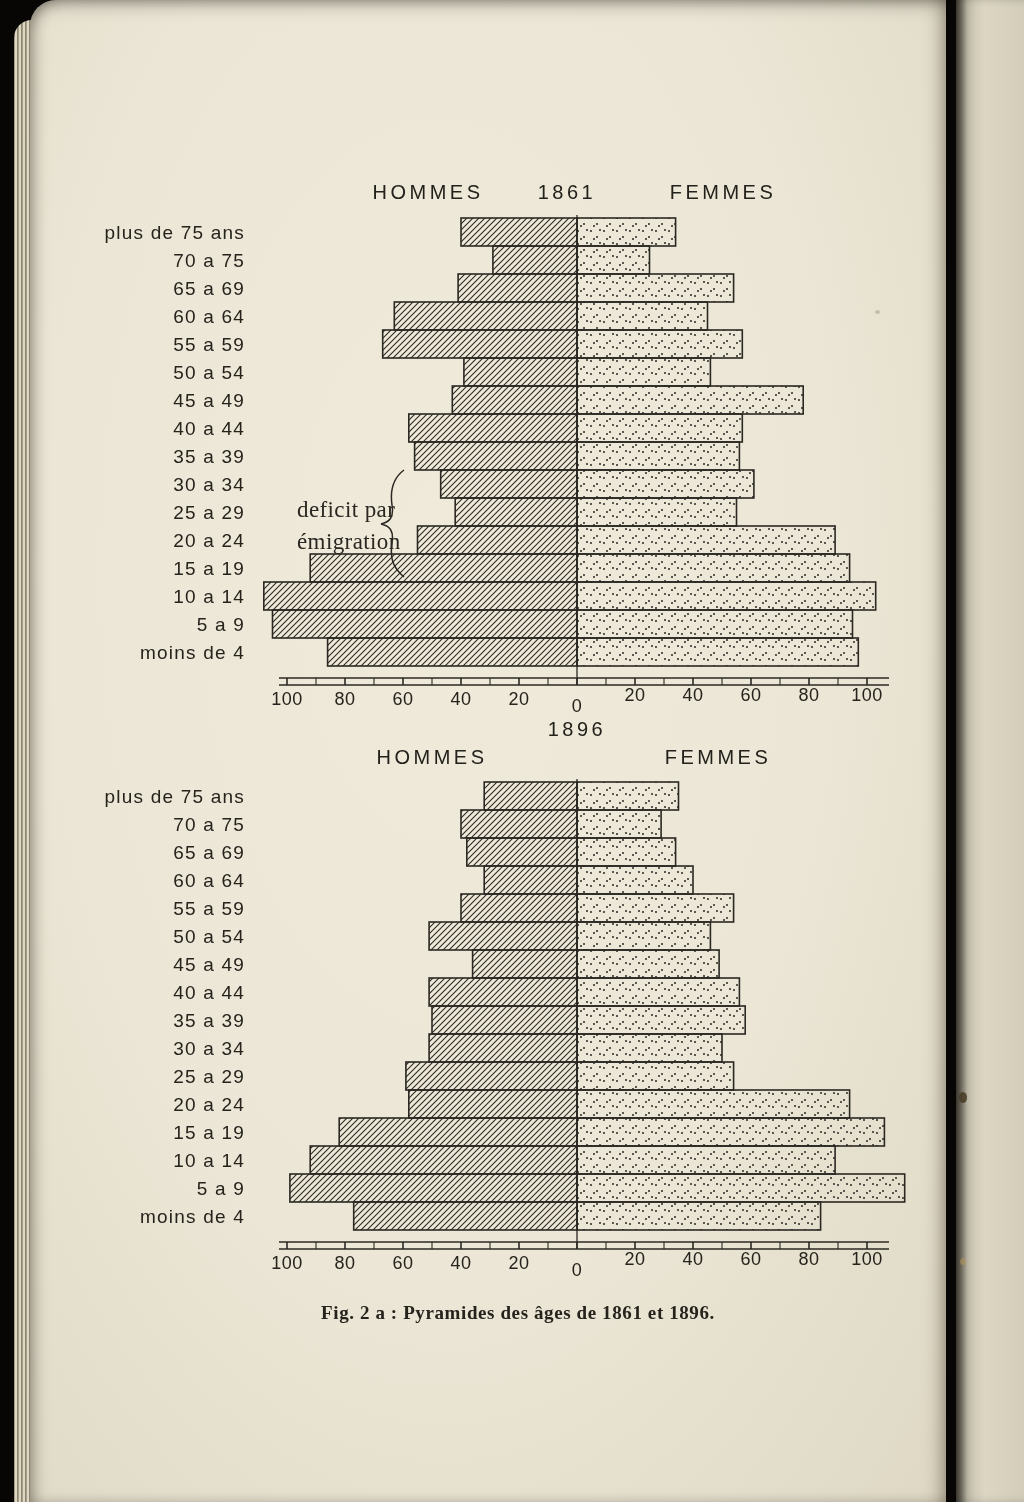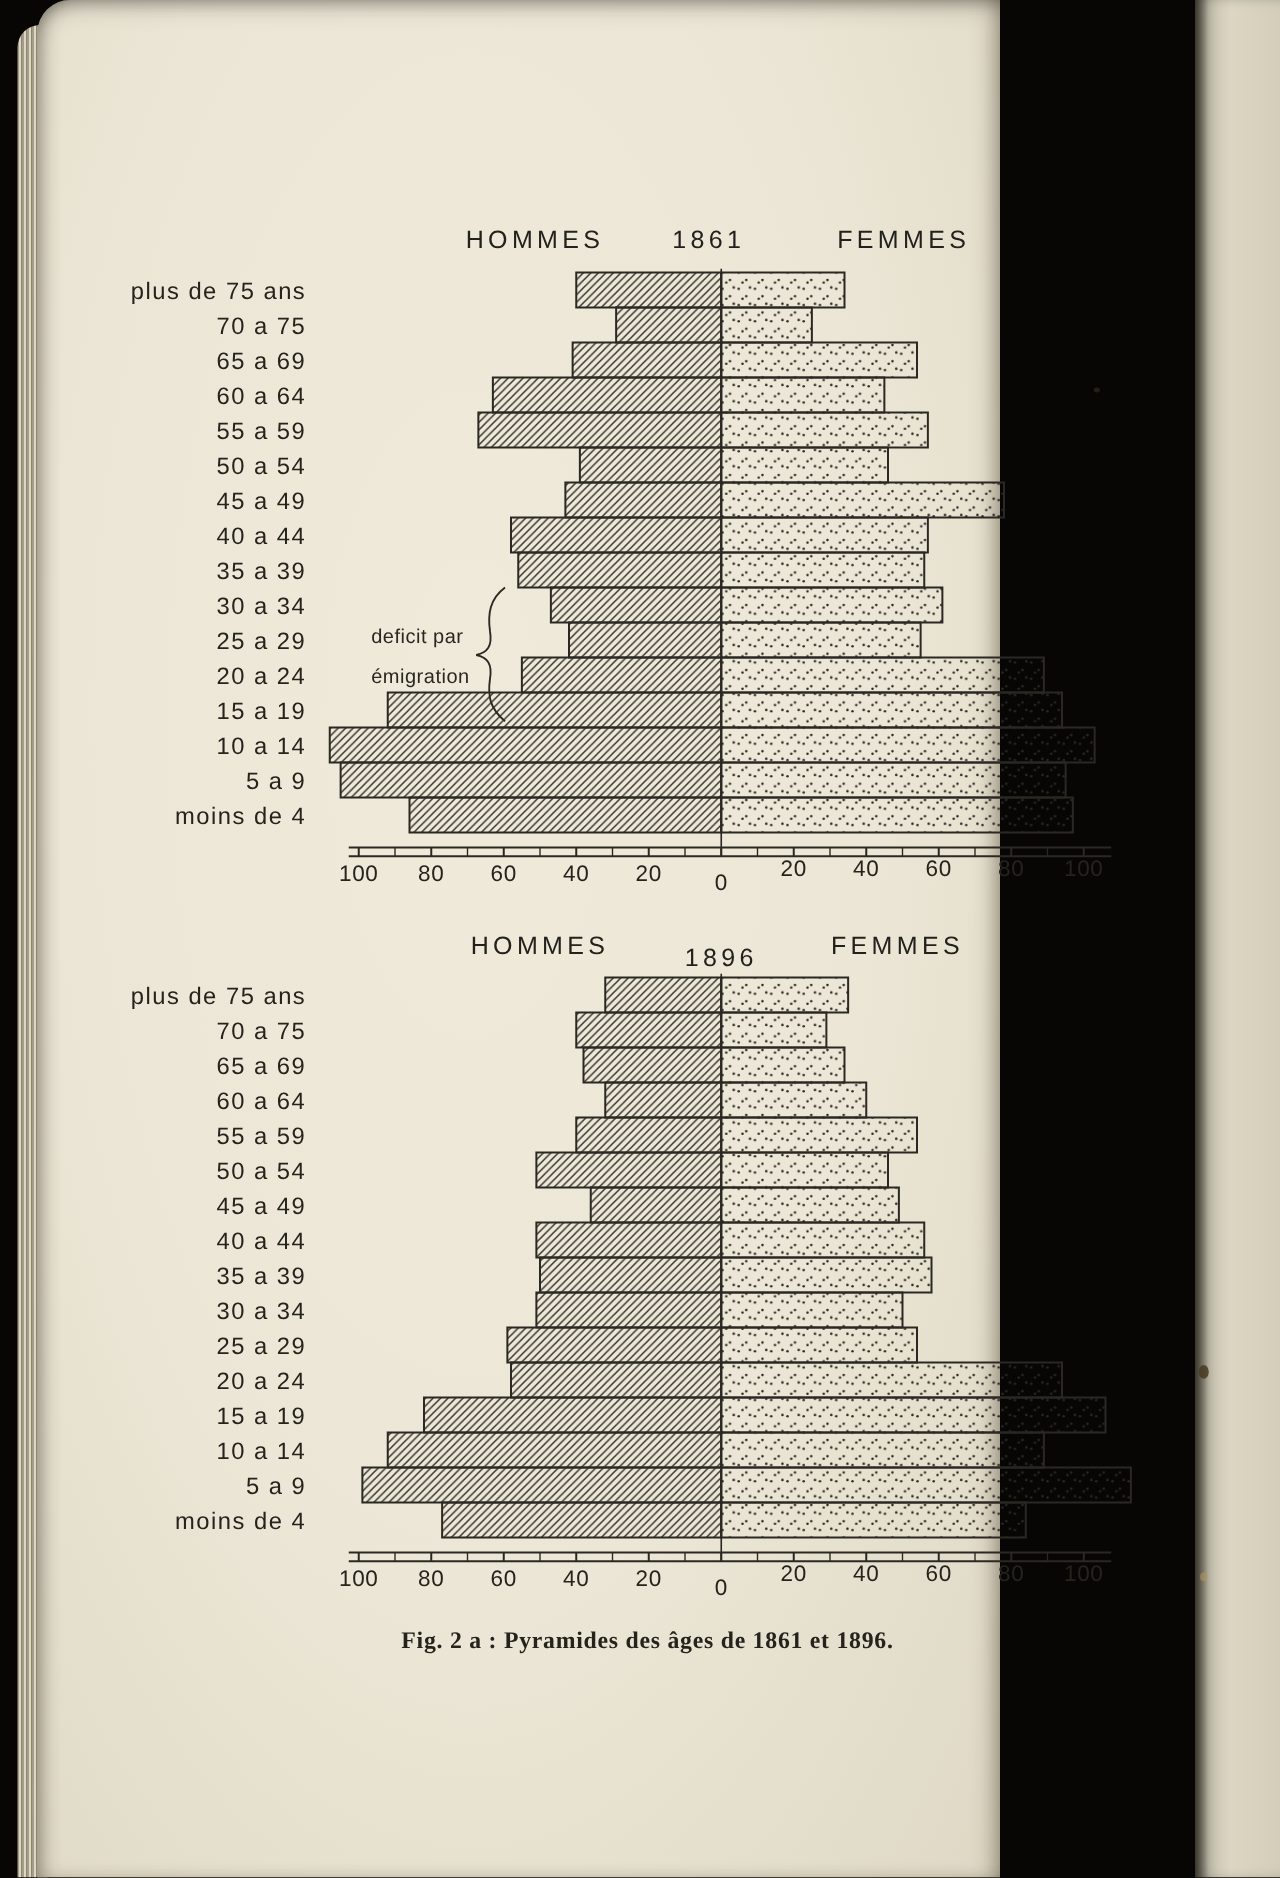--- a/index.html
+++ b/index.html
@@ -7,21 +7,21 @@
     width:1024px;height:1502px;position:relative;overflow:hidden;
     background:#070605;
     font-family:"Liberation Sans",sans-serif;
   }
   .edge-stack{
     position:absolute;left:14px;top:20px;width:24px;height:1482px;
     border-top-left-radius:18px;
     background:repeating-linear-gradient(90deg,#a49d89 0 1px,#ddd7c3 1px 3px,#8d866f 3px 4px);
   }
   .page{
-    position:absolute;left:30px;top:0;width:770px;height:1502px;
+    position:absolute;left:30px;top:0;width:916px;height:1502px;
     border-top-left-radius:26px;
     background:radial-gradient(ellipse at 45% 38%,#efead9 0%,#ebe6d5 55%,#ded8c5 100%);
     box-shadow:
       inset 10px 0 16px -8px rgba(40,32,20,.45),
       inset -12px 0 20px -10px rgba(70,60,40,.55),
       inset 0 12px 22px -14px rgba(0,0,0,.5);
   }
   .next-page{
     position:absolute;left:956px;top:0;width:68px;height:1502px;
     background:linear-gradient(90deg,#6b6557 0,#c9c4b1 16%,#dcd6c3 42%,#d3cdba 100%);
@@ -36,21 +36,21 @@
     position:absolute;width:180px;text-align:center;
     font-size:20px;letter-spacing:3.5px;color:#23211c;
     white-space:nowrap;
   }
   .pyramid{position:absolute;left:0;width:916px;height:546px;}
   .age-label{font-family:"Liberation Sans",sans-serif;font-size:19px;letter-spacing:1.2px;fill:#26231d;}
   .tick-label{font-family:"Liberation Sans",sans-serif;font-size:18px;letter-spacing:.5px;fill:#26231d;}
 
   .annotation{
     position:absolute;left:267px;top:494px;width:130px;
-    font-size:16px;line-height:32px;letter-spacing:.4px;color:#2a2722;
+    font-size:23px;line-height:32px;letter-spacing:.4px;color:#2a2722;font-family:Liberation Serif, serif;
   }
   .caption{
     position:absolute;top:1302px;left:58px;width:860px;text-align:center;
     font-family:"Liberation Serif",serif;font-size:19px;letter-spacing:.6px;color:#26231d;font-weight:bold;
   }
 </style>
 </head>
 <body>
 
 <div class="edge-stack"></div>
@@ -158,21 +158,21 @@
       <text x="837" y="526" text-anchor="middle" class="tick-label">100</text>
       <path d="M374,295 C362,304 360,316 362,330 C364,342 360,347 351,349 C360,351 364,356 362,368 C360,382 362,392 374,402" stroke="#2b2823" stroke-width="1.5" fill="none"></path>
     </svg>
 
   <div class="annotation">
     <div>deficit par</div>
     <div>émigration</div>
   </div>
 
   <div class="chart-title" style="top:746px;left:312px">HOMMES</div>
-  <div class="chart-title" style="top:756px;left:457px">1896</div>
+  <div class="chart-title" style="top:718px;left:457px">1896</div>
   <div class="chart-title" style="top:746px;left:598px">FEMMES</div>
 
   <svg id="pyramid-1" class="pyramid" style="top:739px" viewBox="0 0 916 546">
       <defs>
         <pattern id="hatch1" width="6" height="6" patternUnits="userSpaceOnUse">
           <path d="M-1,1 l2,-2 M0,6 L6,0 M5,7 l2,-2" stroke="#2b2823" stroke-width="1.1" fill="none"></path>
         </pattern>
         <pattern id="dots1" width="13" height="13" patternUnits="userSpaceOnUse">
           <circle cx="2" cy="4" r="1" fill="#2b2823"></circle>
           <circle cx="8" cy="10" r="1" fill="#2b2823"></circle>

